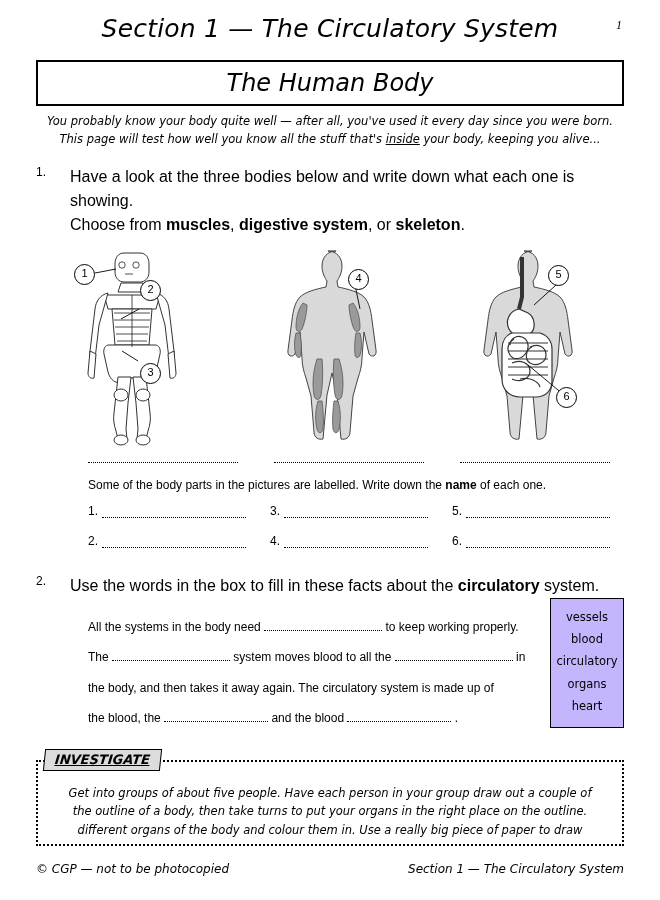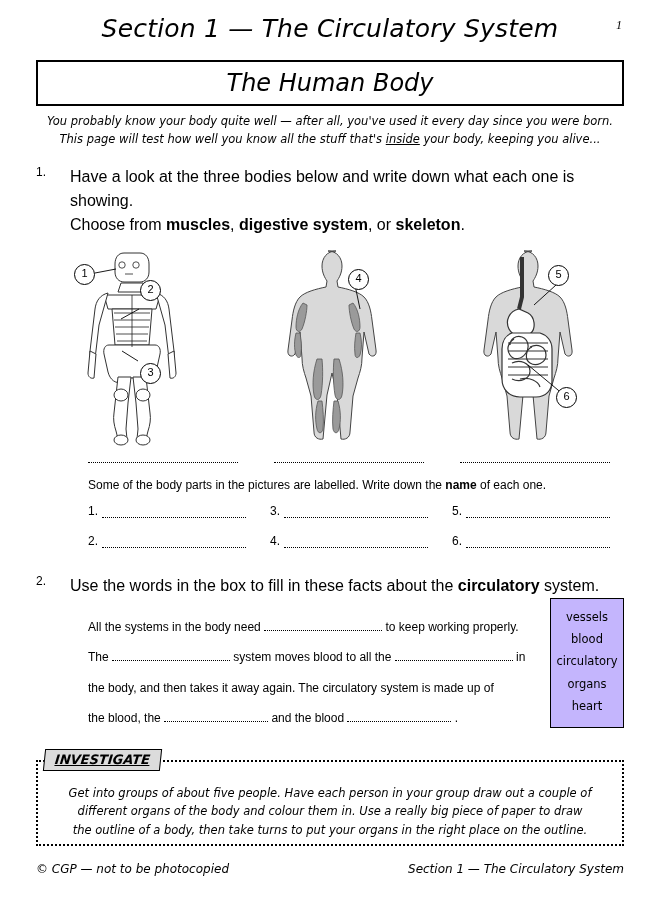--- a/index.html
+++ b/index.html
@@ -398,22 +398,22 @@
       <div>circulatory</div>
       <div>organs</div>
       <div>heart</div>
     </div>
   </div>
 
   <div class="investigate">
     <div class="inv-tag">INVESTIGATE</div>
     <div class="inv-text">
       <div>Get into groups of about five people.  Have each person in your group draw out a couple of</div>
+      <div>the outline of a body, then take turns to put your organs in the right place on the outline.</div>
       <div>different organs of the body and colour them in.  Use a really big piece of paper to draw</div>
-      <div>the outline of a body, then take turns to put your organs in the right place on the outline.</div>
     </div>
   </div>
 
   <div class="footer">
     <span>© CGP — not to be photocopied</span>
     <span>Section 1 — The Circulatory System</span>
   </div>
 
 </div>
 

